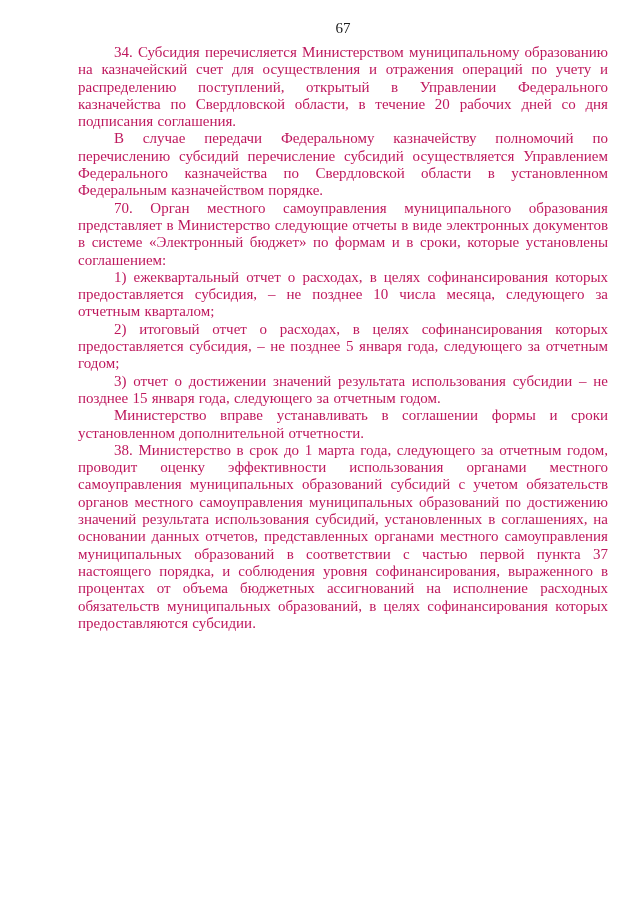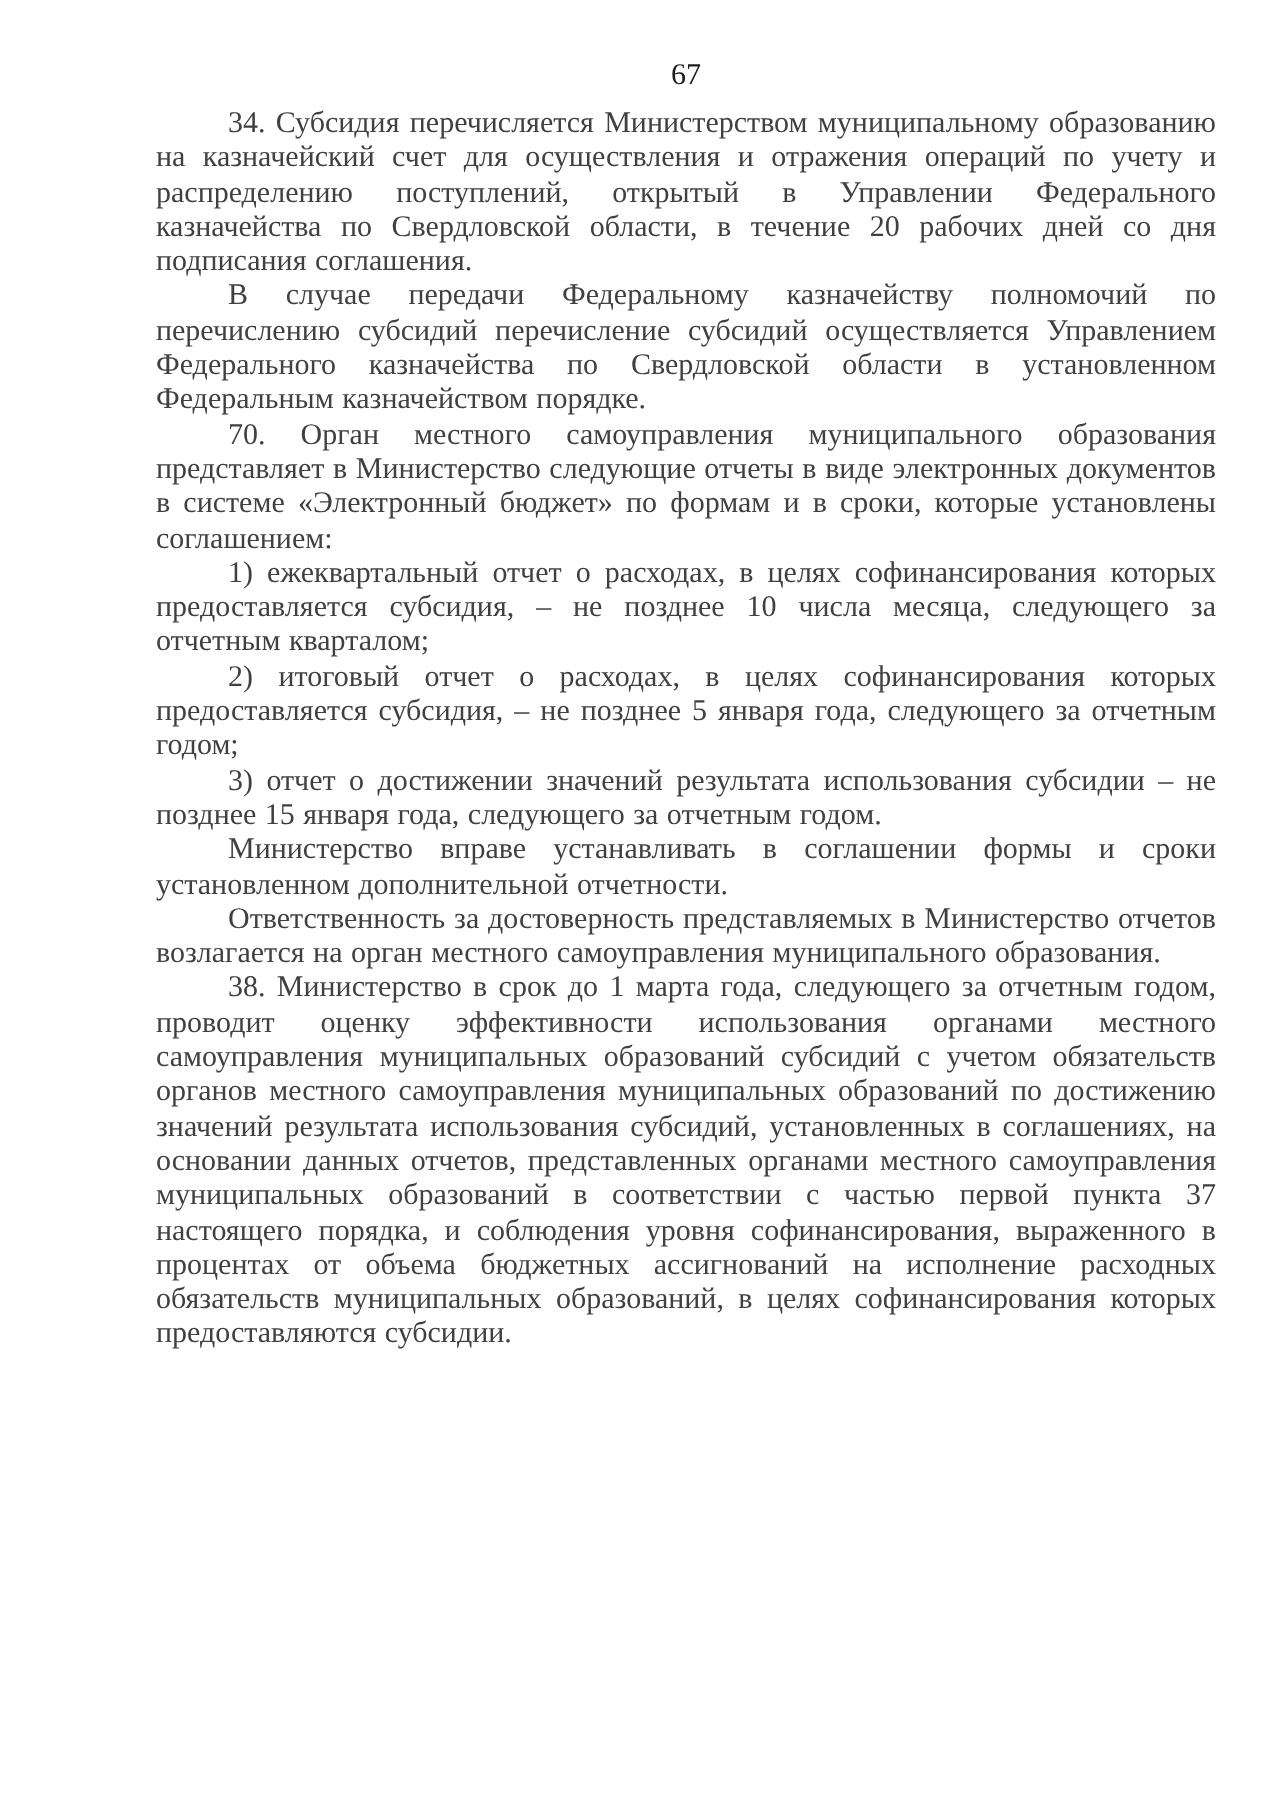--- a/index.html
+++ b/index.html
@@ -9,41 +9,41 @@
   }
   body {
     width: 640px;
     height: 905px;
     overflow: hidden;
   }
   .page {
     box-sizing: border-box;
     width: 640px;
     height: 905px;
-    padding: 30px 32px 0 78px;
+    padding: 20px 32px 0 78px;
     background: #ffffff;
     font-family: "Liberation Serif", "DejaVu Serif", serif;
     color: #151515;
   }
   .page-number {
     text-align: center;
     font-size: 15px;
     line-height: 17px;
     margin-bottom: 7px;
     color: #1c1c1c;
   }
   .page p {
     margin: 0;
     padding: 0;
     font-size: 15px;
     line-height: 17.3px;
     text-indent: 36px;
     text-align: justify;
     word-spacing: 0.5px;
-    color: #404040;
+    color: #be185d;
   }
 </style>
 </head>
 <body>
 
 <div class="page">
   <div class="page-number">67</div>
 
   <p>34. Субсидия перечисляется Министерством муниципальному образованию на казначейский счет для осуществления и отражения операций по учету и распределению поступлений, открытый в Управлении Федерального казначейства по Свердловской области, в течение 20 рабочих дней со дня подписания соглашения.</p>
 
@@ -54,16 +54,15 @@
   <p>70. Орган местного самоуправления муниципального образования представляет в Министерство следующие отчеты в виде электронных документов в системе «Электронный бюджет» по формам и в сроки, которые установлены соглашением:</p>
 
   <p>1) ежеквартальный отчет о расходах, в целях софинансирования которых предоставляется субсидия, – не позднее 10 числа месяца, следующего за отчетным кварталом;</p>
 
   <p>2) итоговый отчет о расходах, в целях софинансирования которых предоставляется субсидия, – не позднее 5 января года, следующего за отчетным годом;</p>
 
   <p>3) отчет о достижении значений результата использования субсидии – не позднее 15 января года, следующего за отчетным годом.</p>
 
   <p>Министерство вправе устанавливать в соглашении формы и сроки установленном дополнительной отчетности.</p>
 
-  <p>Ответственность за достоверность представляемых в Министерство отчетов возлагается на орган местного самоуправления муниципального образования.</p>
 
   <p>38. Министерство в срок до 1 марта года, следующего за отчетным годом, проводит оценку эффективности использования органами местного самоуправления муниципальных образований субсидий с учетом обязательств органов местного самоуправления муниципальных образований по достижению значений результата использования субсидий, установленных в соглашениях, на основании данных отчетов, представленных органами местного самоуправления муниципальных образований в соответствии с частью первой пункта 37 настоящего порядка, и соблюдения уровня софинансирования, выраженного в процентах от объема бюджетных ассигнований на исполнение расходных обязательств муниципальных образований, в целях софинансирования которых предоставляются субсидии.</p>
 </div>
 
 </body></html>

